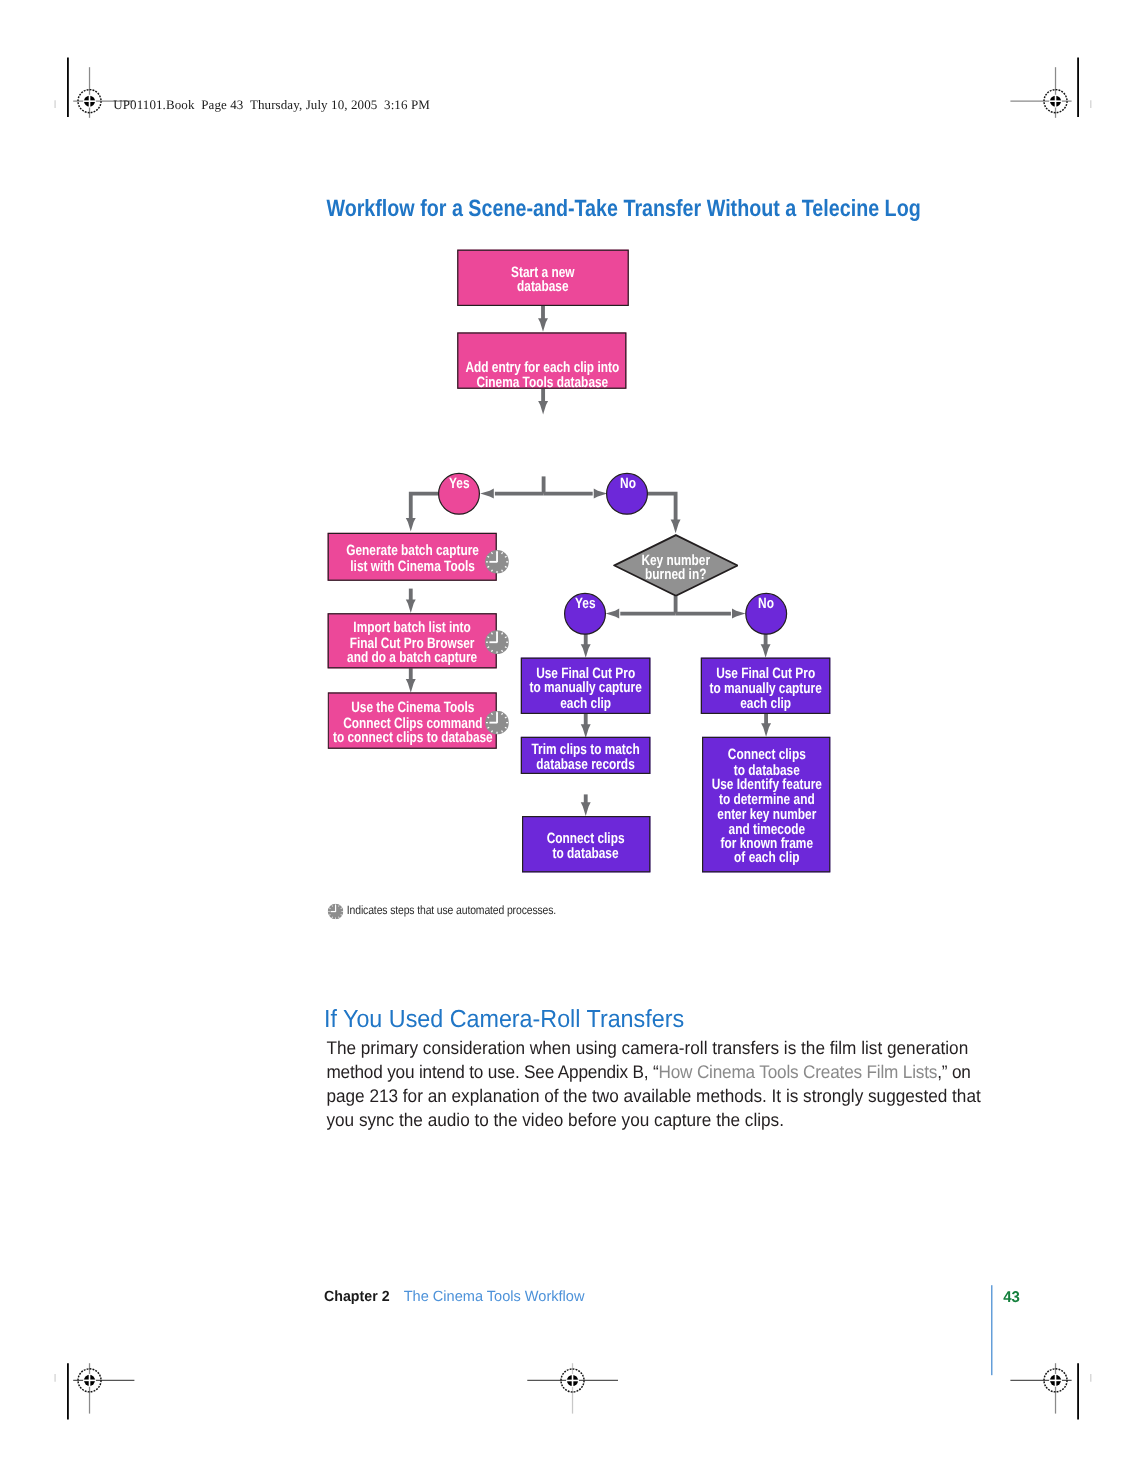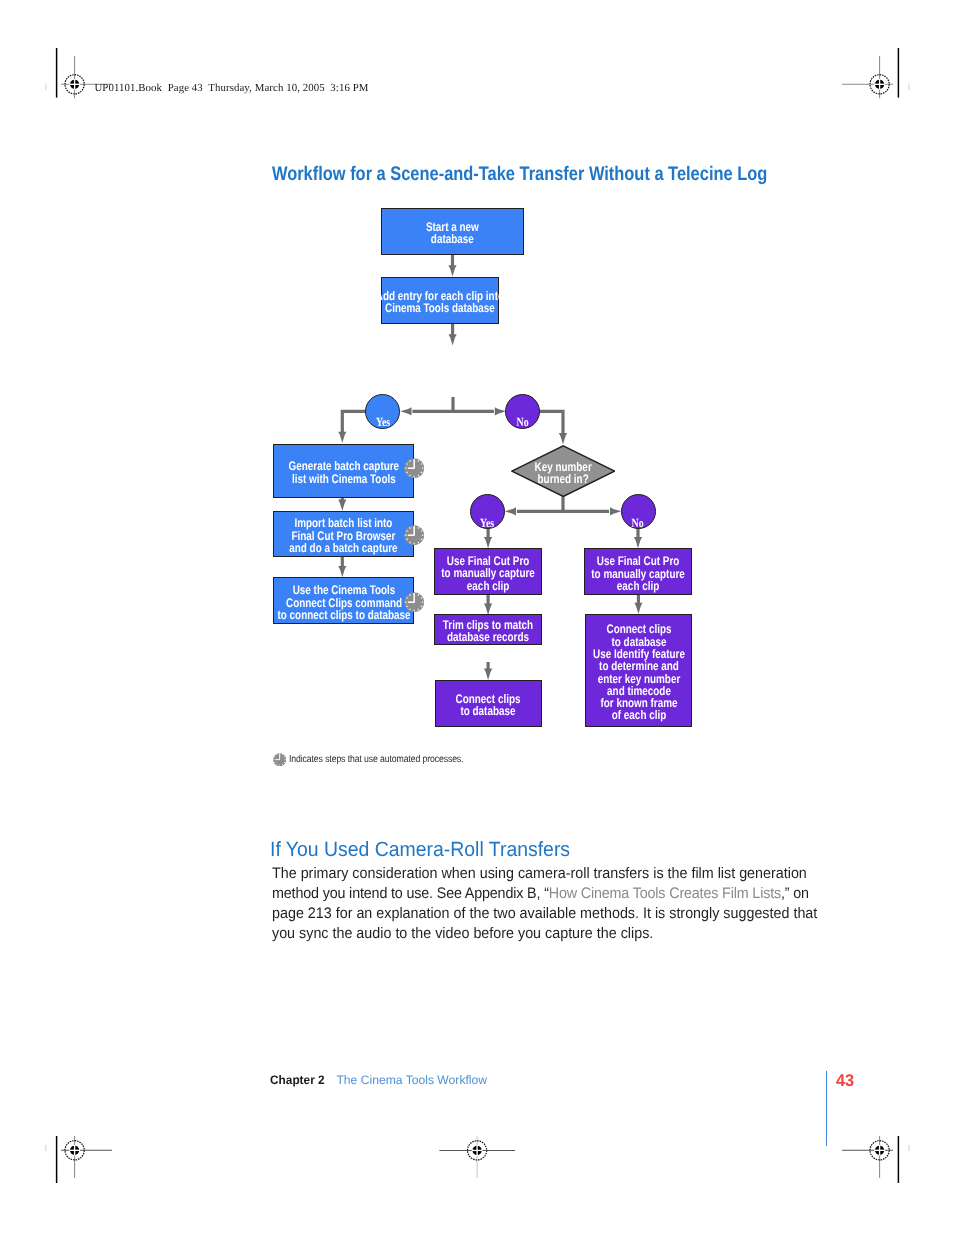--- a/index.html
+++ b/index.html
@@ -16,47 +16,47 @@
             font-size:10.84px;line-height:12px;color:#1a1a1a;white-space:pre;letter-spacing:0.085px;}
   .title{position:absolute;left:271.5px;top:163px;font-size:19.6px;font-weight:bold;
          color:#2076C6;white-space:nowrap;transform:scaleX(0.838);
          transform-origin:left top;}
   
   .node{position:absolute;box-sizing:border-box;display:flex;align-items:center;
         justify-content:center;text-align:center;color:#fff;font-weight:bold;
         font-size:12.5px;line-height:12.3px;border:1.6px solid #231f20;}
   .node>span{white-space:nowrap;display:block;transform:scaleX(0.792) translateY(1.6px);
              transform-origin:center center;}
-  .blue{background:#3b82f6;}
+  .blue{background:#ec4899;}
   .gray{background:#6d28d9;}
   .circ{position:absolute;box-sizing:border-box;border-radius:50%;display:flex;
-        align-items:flex-end;justify-content:center;color:#fff;font-weight:bold;
-        font-size:12.5px;line-height:12.3px;border:1.6px solid #231f20;font-family:Liberation Serif, serif;}
+        align-items:flex-start;justify-content:center;color:#fff;font-weight:bold;
+        font-size:12.5px;line-height:12.3px;border:1.6px solid #231f20;}
   .circ>span{display:block;transform:scaleX(0.792) translateY(1.4px);transform-origin:center center;}
   .dia{position:absolute;}
   .dialab{position:absolute;inset:0;display:flex;align-items:center;
           justify-content:center;color:#fff;font-weight:bold;font-size:12.5px;
           line-height:12.3px;text-align:center;}
   .dialab>div{white-space:nowrap;transform:scaleX(0.792) translateY(1.6px);transform-origin:center center;}
   .clockbadge{position:absolute;}
   svg.conn{position:absolute;left:0;top:0;width:954px;height:1235px;overflow:visible;}
   .note{position:absolute;font-size:10.03px;color:#2b2b2b;line-height:10.8px;white-space:nowrap;}
   .nl{transform-origin:left center;}
   .h2{position:absolute;left:269.6px;top:837.6px;font-size:20.6px;color:#2076C6;
       white-space:nowrap;transform:scaleX(0.943);transform-origin:left top;}
   .body{position:absolute;left:272.4px;top:864.0px;font-size:15.26px;
         line-height:19.95px;color:#231f20;white-space:nowrap;}
   .bl{transform:scaleX(0.939);transform-origin:left center;}
   .muted{color:#8a8a8a;}
   .foot-l{position:absolute;left:270.2px;top:1074.4px;font-size:12.32px;white-space:nowrap;
           transform:scaleX(0.962);transform-origin:left top;line-height:12px;}
   .foot-ch{font-weight:bold;color:#1a1a1a;}
   .foot-ti{color:#4d92d9;display:inline-block;transform:scaleX(1.025);transform-origin:left center;}
-  .foot-pg{position:absolute;left:835.6px;top:1074.5px;font-size:17px;font-weight:bold;
-           color:#ef4444;transform:scaleX(0.962);transform-origin:left top;line-height:12px;}
+  .foot-pg{position:absolute;left:835.6px;top:1074.5px;font-size:13px;font-weight:bold;
+           color:#15803d;transform:scaleX(0.962);transform-origin:left top;line-height:12px;}
   .rule{position:absolute;left:825.8px;top:1070.5px;width:1.6px;height:75.5px;background:#3f87d0;}
 </style>
 </head>
 <body>
 
 <div class="page">
 
   <svg class="conn">
     <g stroke="#000000" stroke-width="1.5" fill="none">
       <line x1="56.6" y1="48" x2="56.6" y2="97.6"></line>
@@ -105,21 +105,21 @@
     <g>
       <line x1="439.4" y1="1150.4" x2="515" y2="1150.4" stroke="#555" stroke-width="1.05"></line>
       <line x1="477.1" y1="1136" x2="477.1" y2="1178" stroke="#c8c8c8" stroke-width="1.05"></line>
       <circle cx="477.1" cy="1150.4" r="9.6" stroke="#111" stroke-width="1.2" fill="none" stroke-dasharray="1.55 0.95"></circle>
       <circle cx="477.1" cy="1150.4" r="4.6" fill="#000"></circle>
       <line x1="471.75000000000006" y1="1150.4" x2="482.45" y2="1150.4" stroke="#ffffff" stroke-width="1.35"></line>
       <line x1="477.1" y1="1145.05" x2="477.1" y2="1155.7500000000002" stroke="#ffffff" stroke-width="1.35"></line>
     </g>
   </svg>
 
-  <div id="printhdr">UP01101.Book  Page 43  Thursday, March 10, 2005  3:16 PM</div>
+  <div id="printhdr">UP01101.Book  Page 43  Thursday, July 10, 2005  3:16 PM</div>
 
   <div class="title">Workflow for a Scene-and-Take Transfer Without a Telecine Log</div>
 
   <svg class="conn">
     <g stroke="#6d6e71" stroke-width="3.2" fill="none" stroke-linecap="butt">
       <line x1="452.5" y1="254.5" x2="452.5" y2="266.1"></line>
       <line x1="452.6" y1="323.5" x2="452.6" y2="335.1"></line>
       <line x1="453" y1="397" x2="453" y2="411.3"></line>
       <line x1="453" y1="411.3" x2="412.4" y2="411.3"></line>
       <line x1="453" y1="411.3" x2="493.9" y2="411.3"></line>
@@ -152,33 +152,33 @@
       <path d="M483.95000000000005,603.6 L492.25,603.6 L490.51,607.0 L488.1,614.9 L485.69,607.0 Z"></path>
       <path d="M483.95000000000005,668.6 L492.25,668.6 L490.51,672.0 L488.1,679.9 L485.69,672.0 Z"></path>
       <path d="M634.25,602.7 L642.55,602.7 L640.81,606.1 L638.4,614.0 L635.99,606.1 Z"></path>
     </g>
   </svg>
 
   <div class="node blue" style="left:381.0px;top:207.8px;width:142.8px;height:47.2px;">
     <span><span>Start a new</span><br><span>database</span></span>
   </div>
 
-  <div class="node blue" style="left:381.0px;top:276.8px;width:118px;height:47.2px;">
+  <div class="node blue" style="left:381.0px;top:276.8px;width:141px;height:47.2px;align-items:flex-end;">
     <span><span>Add entry for each clip into</span><br><span>Cinema Tools database</span></span>
   </div>
 
 
   <div class="circ blue" style="left:365.4px;top:393.7px;width:35px;height:35px;">
     <span>Yes</span>
   </div>
   <div class="circ gray" style="left:505.4px;top:393.7px;width:35px;height:35px;">
     <span>No</span>
   </div>
 
-  <div class="node blue" style="left:273.3px;top:443.5px;width:140.5px;height:54px;">
+  <div class="node blue" style="left:273.3px;top:443.5px;width:140.5px;height:40px;">
     <span><span>Generate batch capture</span><br><span>list with Cinema Tools</span></span>
   </div>
   <div class="node blue" style="left:273.3px;top:510.7px;width:140.5px;height:46.3px;">
     <span><span>Import batch list into</span><br><span>Final Cut Pro Browser</span><br><span>and do a batch capture</span></span>
   </div>
   <div class="node blue" style="left:273.3px;top:577.2px;width:140.5px;height:47.2px;">
     <span><span>Use the Cinema Tools</span><br><span>Connect Clips command</span><br><span>to connect clips to database</span></span>
   </div>
 
   <div class="dia" style="left:510.6px;top:444.8px;width:104.5px;height:52.4px;">

